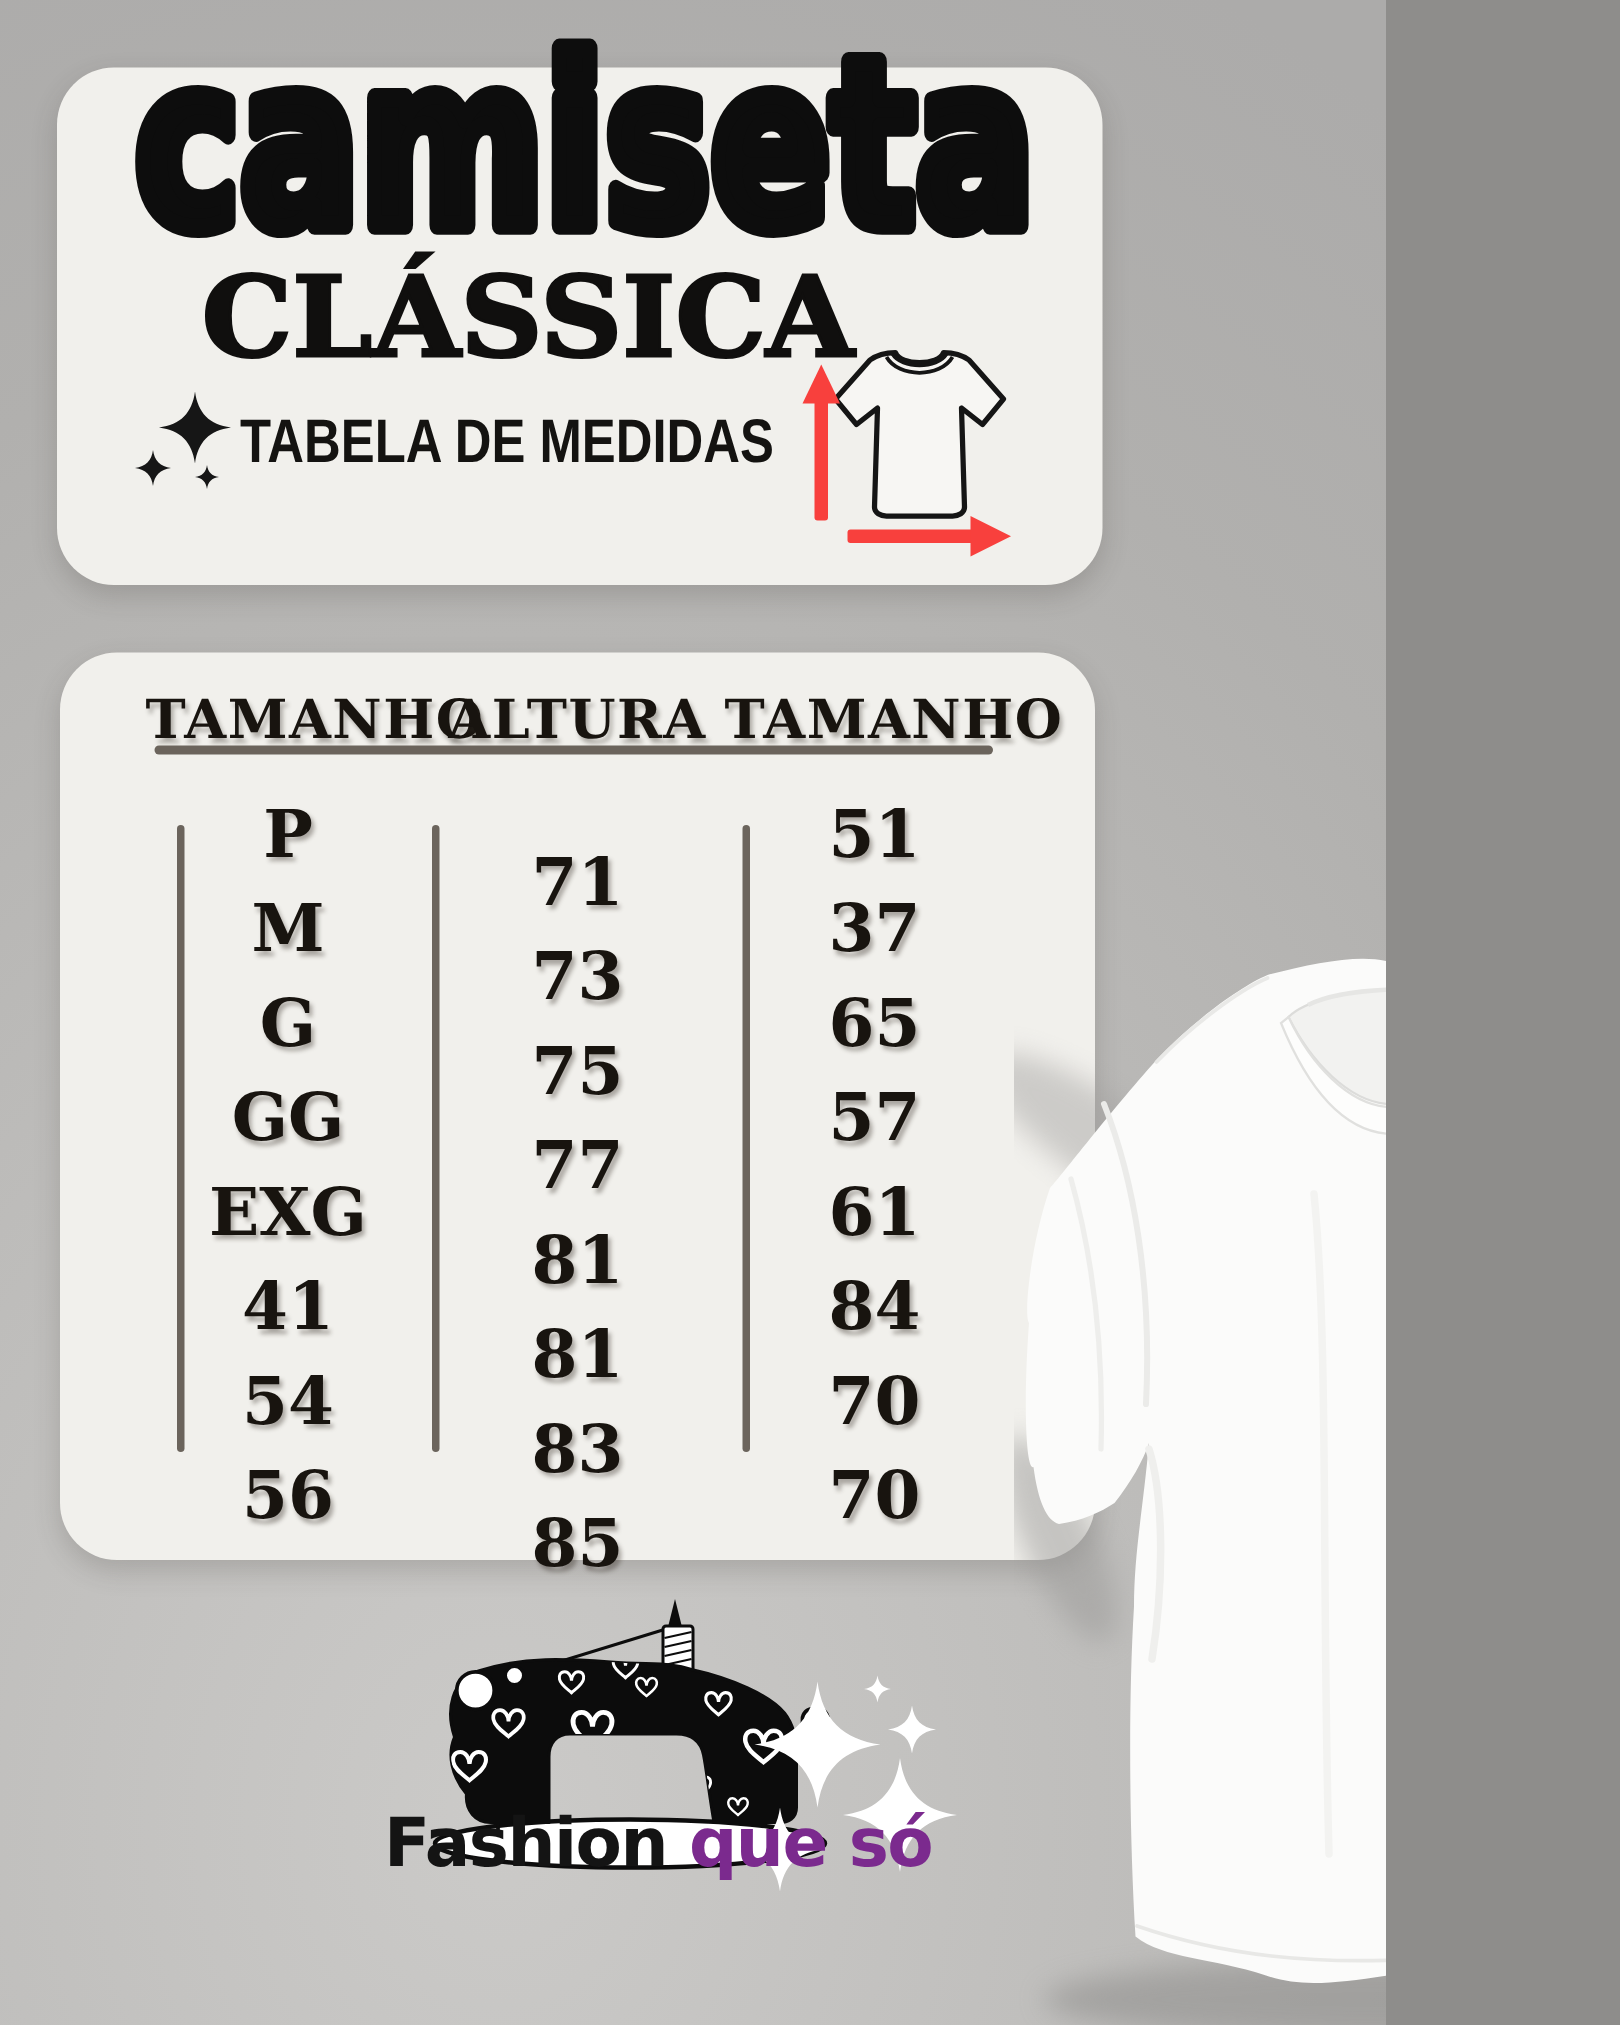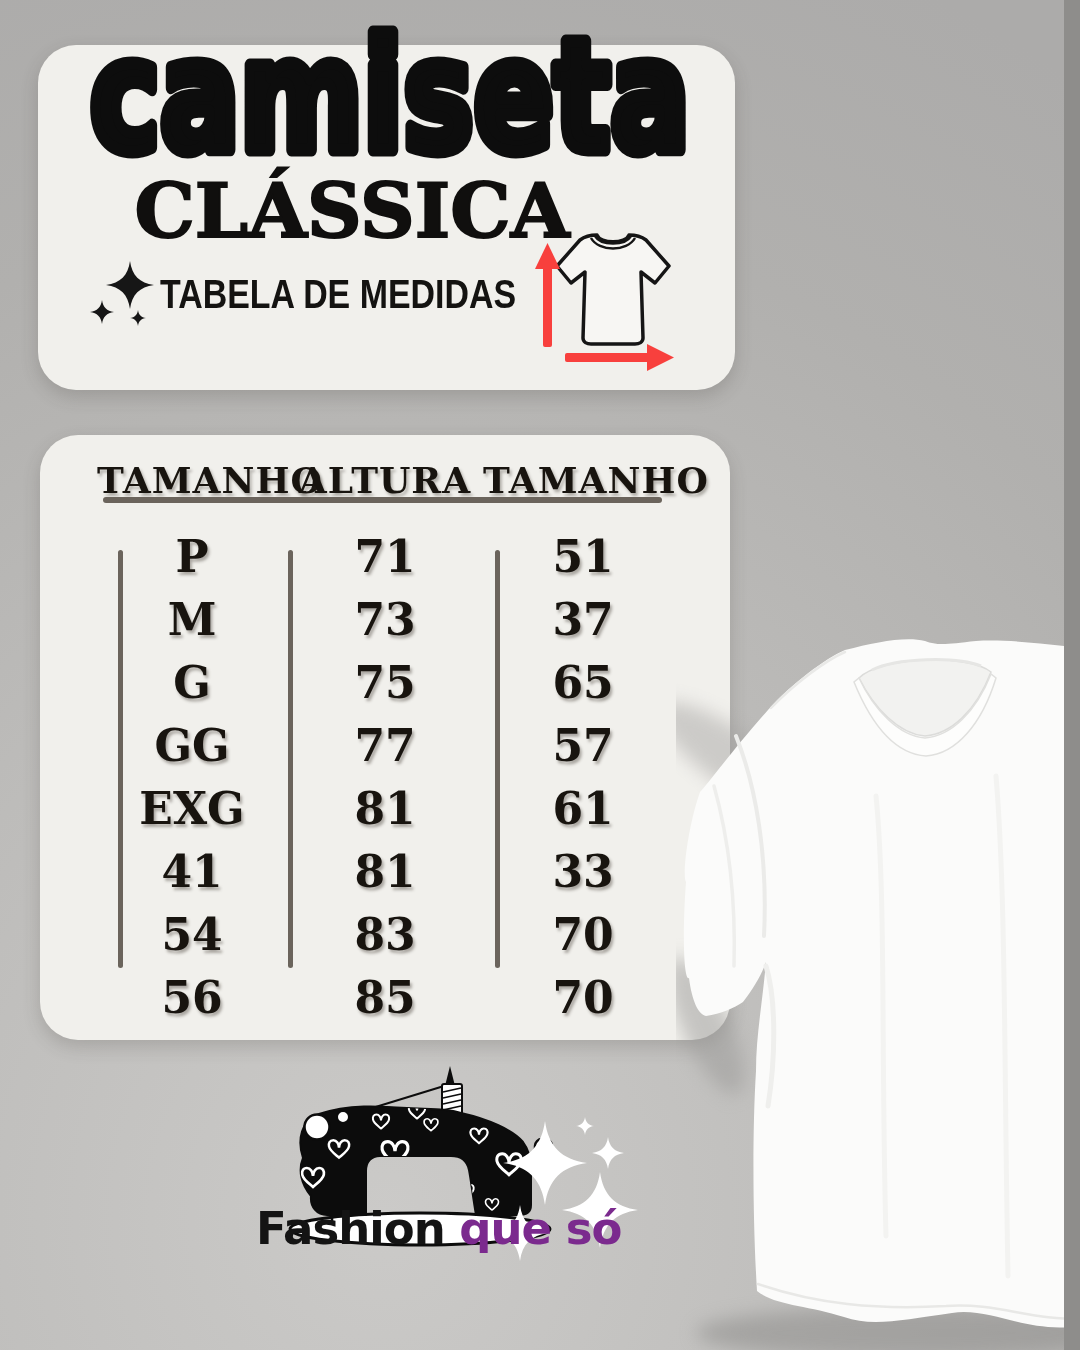--- a/index.html
+++ b/index.html
@@ -1,17 +1,17 @@
 <!DOCTYPE html>
 <html><head>
 <meta charset="utf-8">
 <style>
   html,body{margin:0;padding:0;background:#8e8d8b;}
   #canvas{
-    position:relative;width:1064px;height:1350px;overflow:hidden;
+    position:relative;width:924px;height:1350px;overflow:hidden;
     background:radial-gradient(120% 100% at 36% 90%, #cbcac8 0%, #bdbcba 42%, #b1b0ae 75%, #acabaa 100%);
     font-family:"DejaVu Serif", serif;
   }
   .card{position:absolute;background:#f1f0ec;border-radius:38px;box-shadow:0 7px 18px rgba(60,57,52,.20);}
   #headerCard{left:38px;top:45px;width:697px;height:345px;z-index:1;}
   #tableCard{left:40px;top:435px;width:690px;height:605px;z-index:1;}
   #headerArt{position:absolute;left:38px;top:25px;width:697px;height:365px;z-index:2;}
 
   
   .size-table{position:absolute;left:97px;top:458px;width:586px;z-index:2;color:#18140f;}
@@ -22,21 +22,21 @@
   }
   .header-row div:nth-of-type(1){width:190px;}
   .header-row div:nth-of-type(2){width:196px;}
   .header-row div:nth-of-type(3){width:200px;}
   .trow{display:flex;height:63px;}
   .trow div{
     line-height:63px;text-align:center;font-weight:bold;font-size:44px;
     text-shadow:2px 3px 3px rgba(55,48,40,.38);
   }
   .trow div:nth-of-type(1){width:190px;}
-  .trow div:nth-of-type(2){width:196px;}
+  .trow div:nth-of-type(2){width:196px;margin-top:32px;}
   .trow div:nth-of-type(3){width:200px;}
 
   .rule{position:absolute;background:#6b645c;z-index:2;border-radius:3px;}
   #headRule{left:103px;top:497px;width:559px;height:6px;}
   .vrule{top:550px;width:5px;height:418px;}
   #vrule1{left:118px;} #vrule2{left:288px;} #vrule3{left:495px;}
 
   
   #brand{
     position:absolute;left:256px;top:1202px;z-index:3;
@@ -125,21 +125,21 @@
 
         <div class="trow">
           <div>EXG</div>
           <div>81</div>
           <div>61</div>
         </div>
 
         <div class="trow">
           <div>41</div>
           <div>81</div>
-          <div>33</div>
+          <div>84</div>
         </div>
 
         <div class="trow">
           <div>54</div>
           <div>83</div>
           <div>70</div>
         </div>
 
         <div class="trow">
           <div>56</div>

